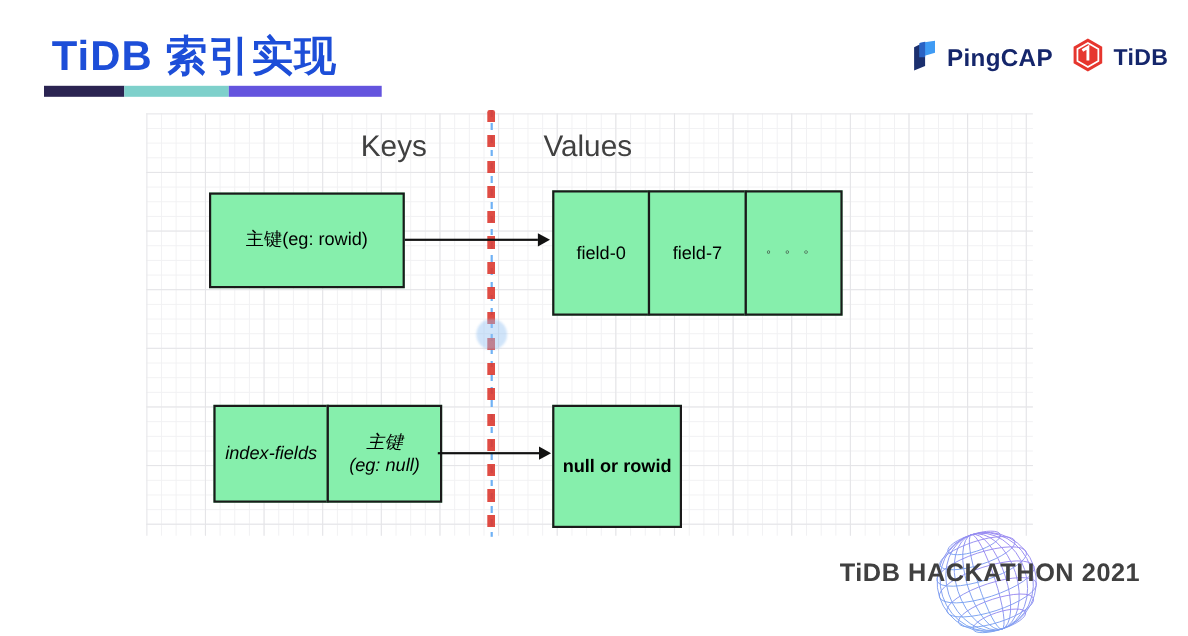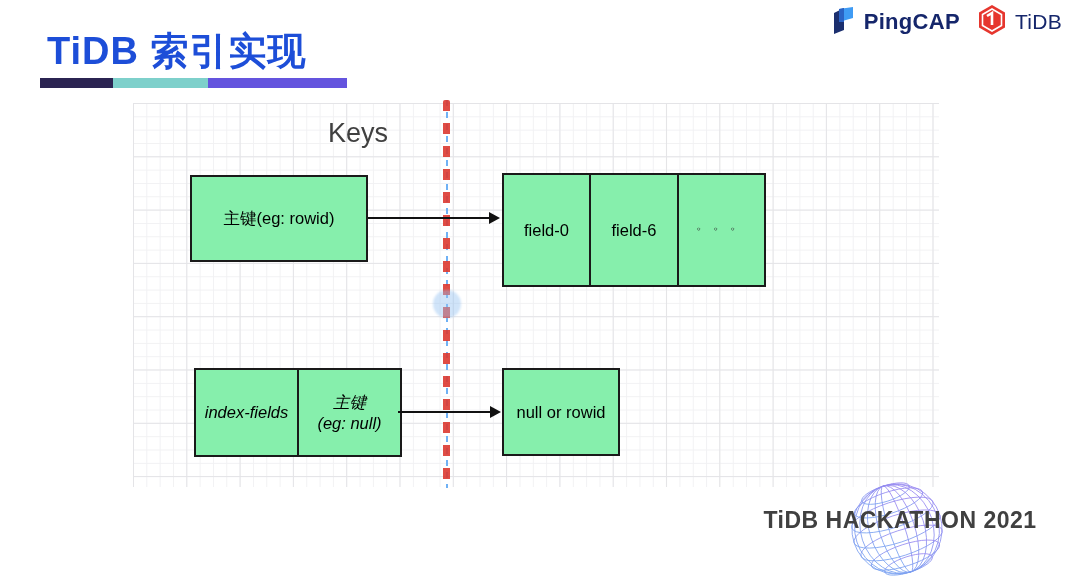--- a/index.html
+++ b/index.html
@@ -16,24 +16,24 @@
   .page-title {
     position:absolute; left:47px; top:26px;
     font-size:38px; font-weight:bold; color:#1d4ed8; letter-spacing:1px;
     white-space:nowrap;
   }
   .title-bar { position:absolute; left:40px; top:78px; height:10px; display:flex; }
   .title-bar .seg1 { width:73px;  height:10px; background:#2b2452; }
   .title-bar .seg2 { width:95px;  height:10px; background:#7ed0cb; }
   .title-bar .seg3 { width:139px; height:10px; background:#6454de; }
 
-  .logo-strip { position:absolute; top:4px; right:18px; display:flex; align-items:center; gap:16px; }
+  .logo-strip { position:absolute; top:34px; right:18px; display:flex; align-items:center; gap:16px; }
   .logo { display:flex; align-items:center; gap:7px; }
   .logo-text-pingcap { font-size:22px; font-weight:600; color:#15266b; letter-spacing:0.3px; }
-  .logo-text-tidb    { font-size:21px; font-weight:normal; color:#15266b; letter-spacing:0.3px; }
+  .logo-text-tidb    { font-size:21px; font-weight:bold; color:#15266b; letter-spacing:0.3px; }
 
   
   .grid-area {
     position:absolute; left:133px; top:103px; width:806px; height:384px;
     background-image:
       linear-gradient(to right,  #e4e4e7 1px, transparent 1px),
       linear-gradient(to bottom, #e4e4e7 1px, transparent 1px),
       linear-gradient(to right,  #f1f1f3 1px, transparent 1px),
       linear-gradient(to bottom, #f1f1f3 1px, transparent 1px);
     background-size: 53.3px 53.3px, 53.3px 53.3px, 13.33px 13.33px, 13.33px 13.33px;
@@ -56,21 +56,21 @@
 
   .row1-key    { left:190px; top:175px; }
   .row1-key .cell { width:178px; height:87px; }
   .row1-values { left:502px; top:173px; }
   .row1-values .cell { width:90px; height:114px; }
   .row1-values .cell:first-child, .row1-values .cell:nth-child(3) { width:89px; }
 
   .row2-key { left:194px; top:368px;font-style:italic; }
   .row2-key .cell { width:105px; height:89px; }
   .row2-value { left:502px; top:368px; }
-  .row2-value .cell { width:118px; height:88px; }
+  .row2-value .cell { width:118px; height:112px;font-weight:bold; }
 
   
   .arrow { position:absolute; height:2px; background:#111; }
   .arrow::after {
     content:''; position:absolute; right:-11px; top:-5px;
     border-left:11px solid #111; border-top:6px solid transparent; border-bottom:6px solid transparent;
   }
   .arrow-row1 { left:368px; top:217px; width:121px; }
   .arrow-row2 { left:398px; top:411px; width:92px; }
 
@@ -131,34 +131,35 @@
           <path d="M11 12 L16 9 L16 21" fill="none" stroke="#ffffff" stroke-width="2.6"></path>
         </svg>
       </span>
       <span class="logo-text-tidb">TiDB</span>
     </div>
   </div>
 
   <div class="grid-area"></div>
 
   <div class="col-label keys-label">Keys</div>
+  <div class="col-label values-label">Values</div>
 
   <div class="divider">
     <div class="blue-dashes"></div>
     <div class="red-dashes"></div>
   </div>
   <div class="pointer-blob"></div>
 
   <div class="cellrow row1-key">
     <div class="cell">主键(eg: rowid)</div>
   </div>
   <div class="arrow arrow-row1"></div>
   <div class="cellrow row1-values">
     <div class="cell">field-0</div>
-    <div class="cell">field-6</div>
+    <div class="cell">field-7</div>
     <div class="cell dots-cell">。。。</div>
   </div>
 
   <div class="cellrow row2-key">
     <div class="cell">index-fields</div>
     <div class="cell">
       <span>主键</span>
       <span>(eg: null)</span>
     </div>
   </div>

